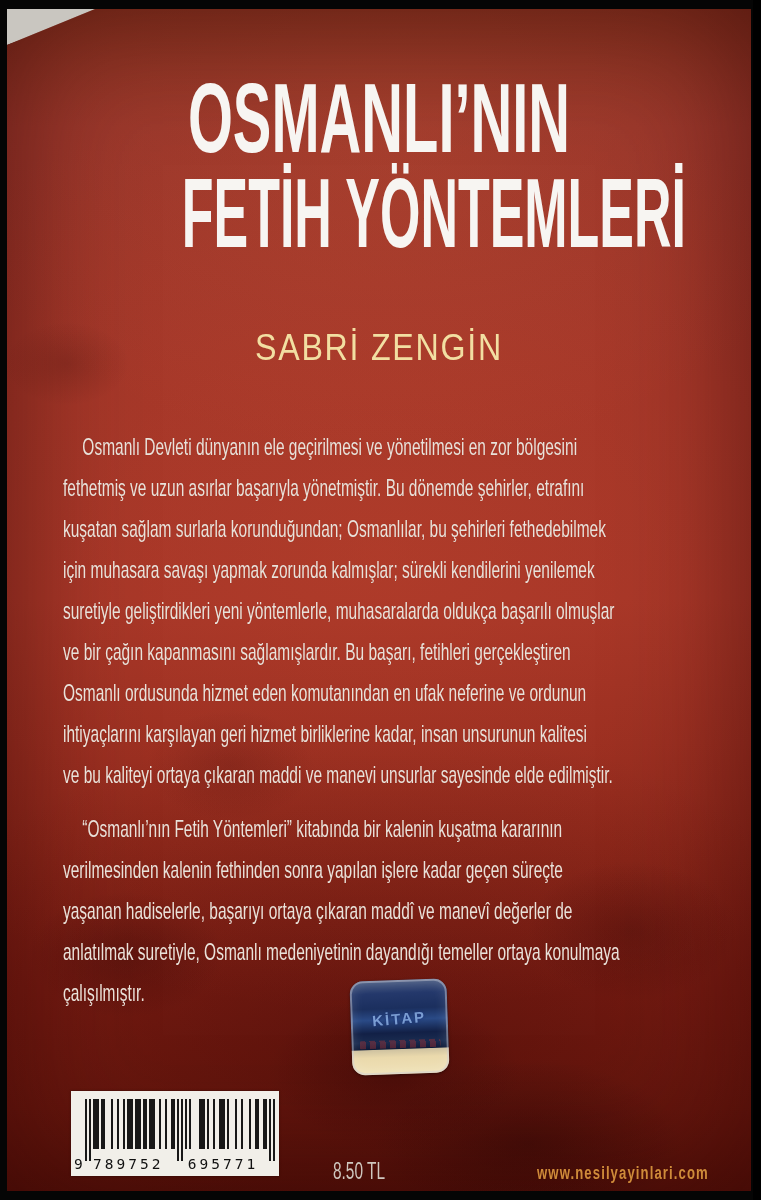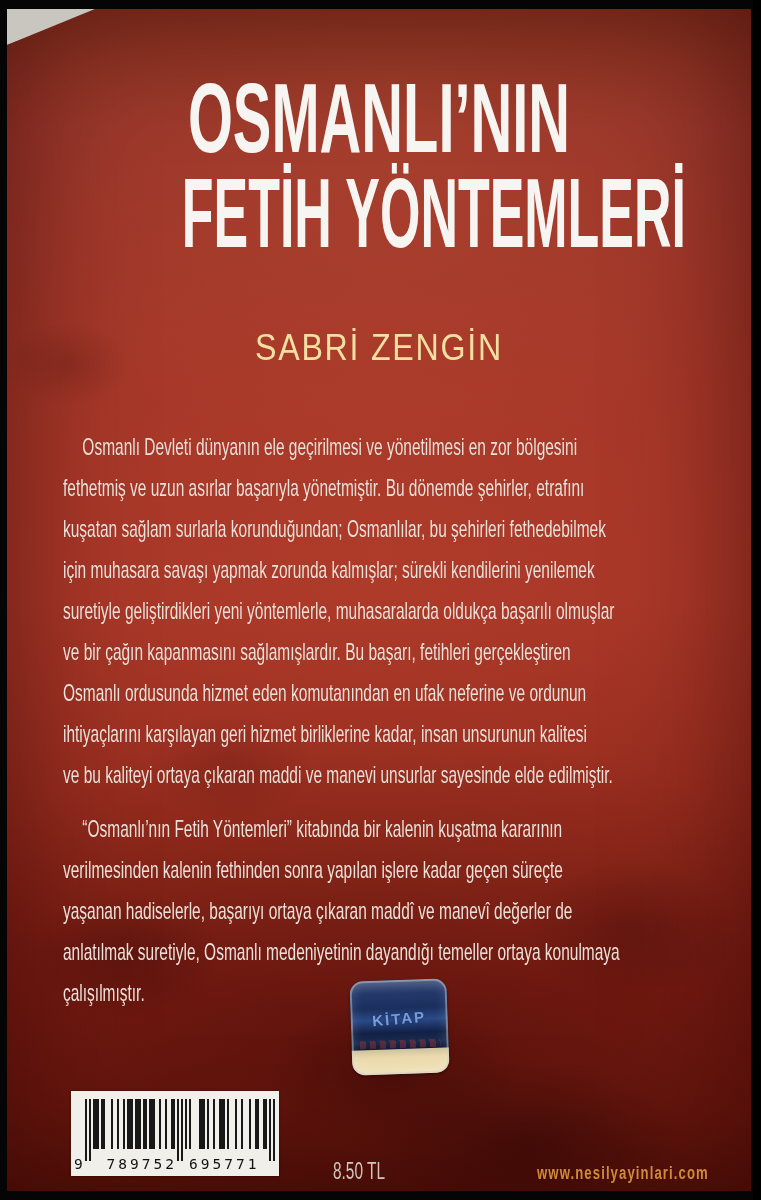--- a/index.html
+++ b/index.html
@@ -82,22 +82,22 @@
     display:flex;align-items:flex-start;
   }
   .bars i{display:block;width:2px;height:50px;}
   .bars i.b{background:#181818;}
   .bars i.tall{height:62px;}
   .bc-digits{
     position:absolute;left:0;bottom:3px;width:100%;height:18px;
     color:#111;font-family:"DejaVu Sans Mono",monospace;font-size:14.5px;line-height:18px;
   }
   .bc-digits .d0{position:absolute;left:3px;}
-  .bc-digits .d1{position:absolute;left:22px;width:84px;text-align:right;letter-spacing:3px;}
-  .bc-digits .d2{position:absolute;left:110px;width:84px;letter-spacing:3px;margin-left:8px;}
+  .bc-digits .d1{position:absolute;left:22px;width:84px;text-align:left;letter-spacing:3px;}
+  .bc-digits .d2{position:absolute;left:110px;width:84px;text-align:center;letter-spacing:3px;}
   .price{
     position:absolute;left:326px;top:1149px;
     color:var(--price_text,#cfc7bf);font-size:23px;line-height:26px;
     white-space:nowrap;transform:scaleX(.67);transform-origin:0 0;
   }
   .url{
     position:absolute;left:530px;top:1152px;
     color:var(--url_gold,#cf8b3a);font-size:18px;font-weight:bold;line-height:24px;
     letter-spacing:1.5px;white-space:nowrap;transform:scaleX(.73);transform-origin:0 0;
     text-shadow:0 0 1px rgba(80,20,0,.5);

